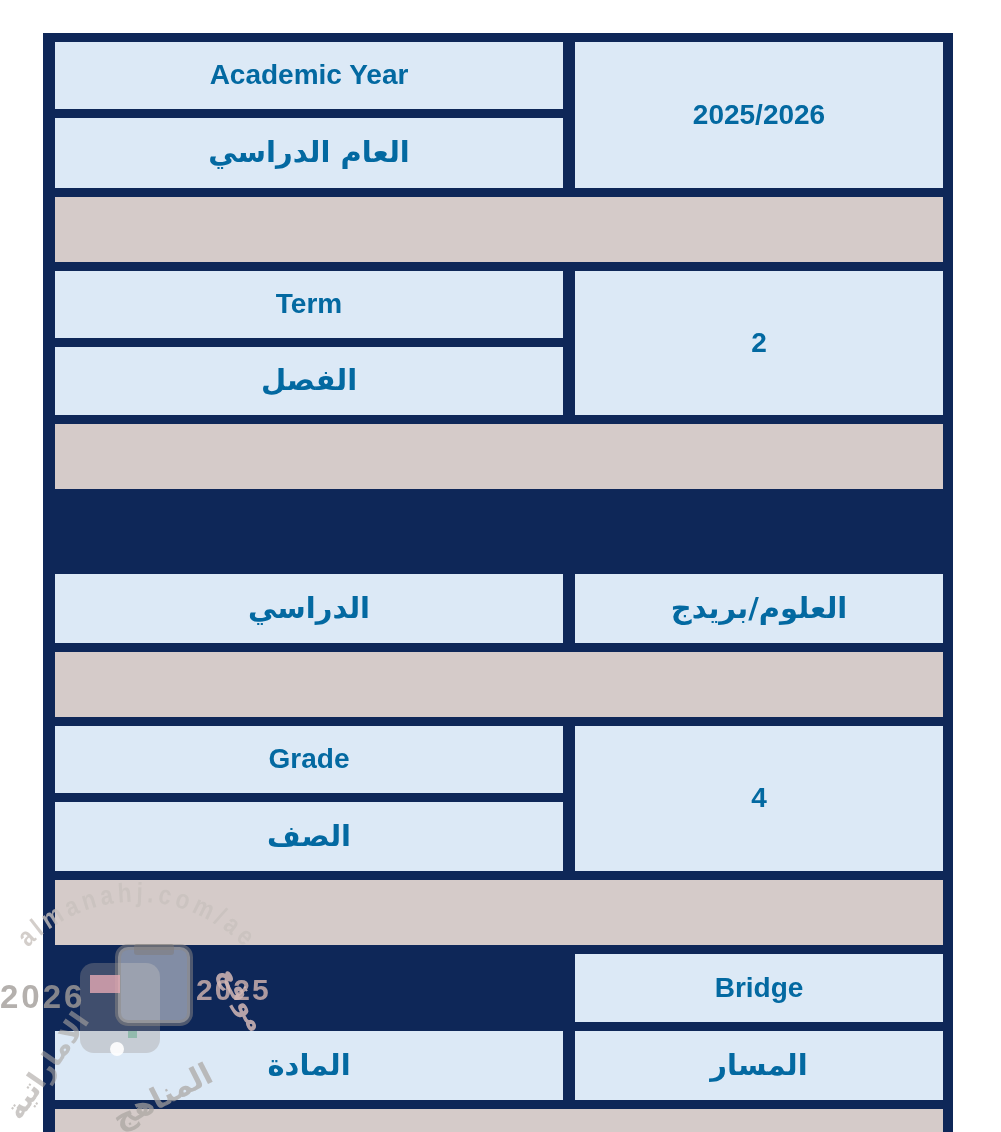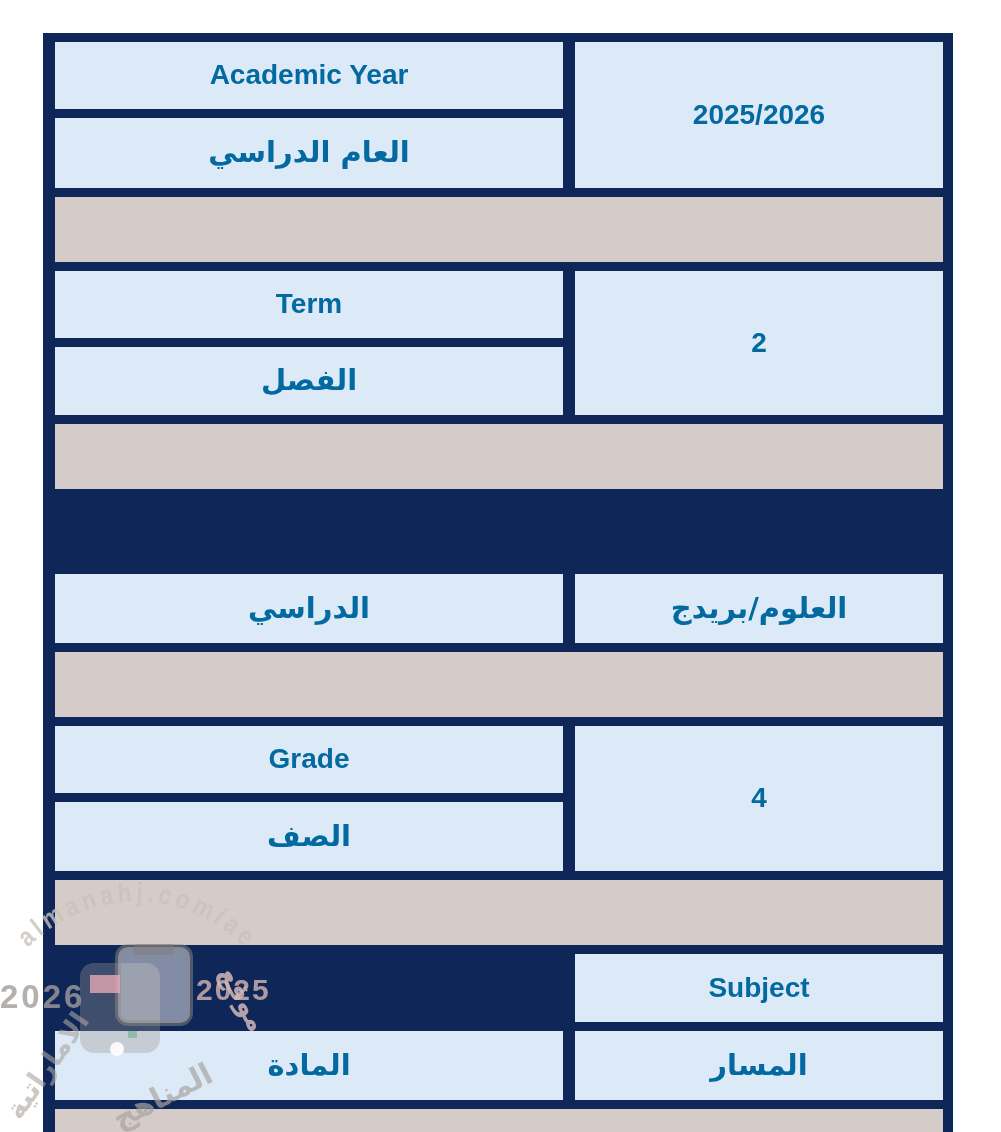--- a/index.html
+++ b/index.html
@@ -116,21 +116,21 @@
 
   <div class="section" style="grid-template-rows:67px 69px">
     <div class="cell label-en">Grade</div>
     <div class="cell value-merged">4</div>
     <div class="cell ar label-ar">الصف</div>
   </div>
 
   <div class="separator"></div>
 
   <div class="section" style="grid-template-rows:68px 69px">
-    <div class="cell value-en">Subject</div>
+    <div class="cell value-en">Bridge</div>
     <div class="cell ar label-ar">المادة</div>
     <div class="cell ar value-ar">المسار</div>
   </div>
 
   <div class="separator"></div>
 
 </div>
 
 <svg class="watermark" viewBox="0 0 300 280" xmlns="http://www.w3.org/2000/svg">
   <defs>

